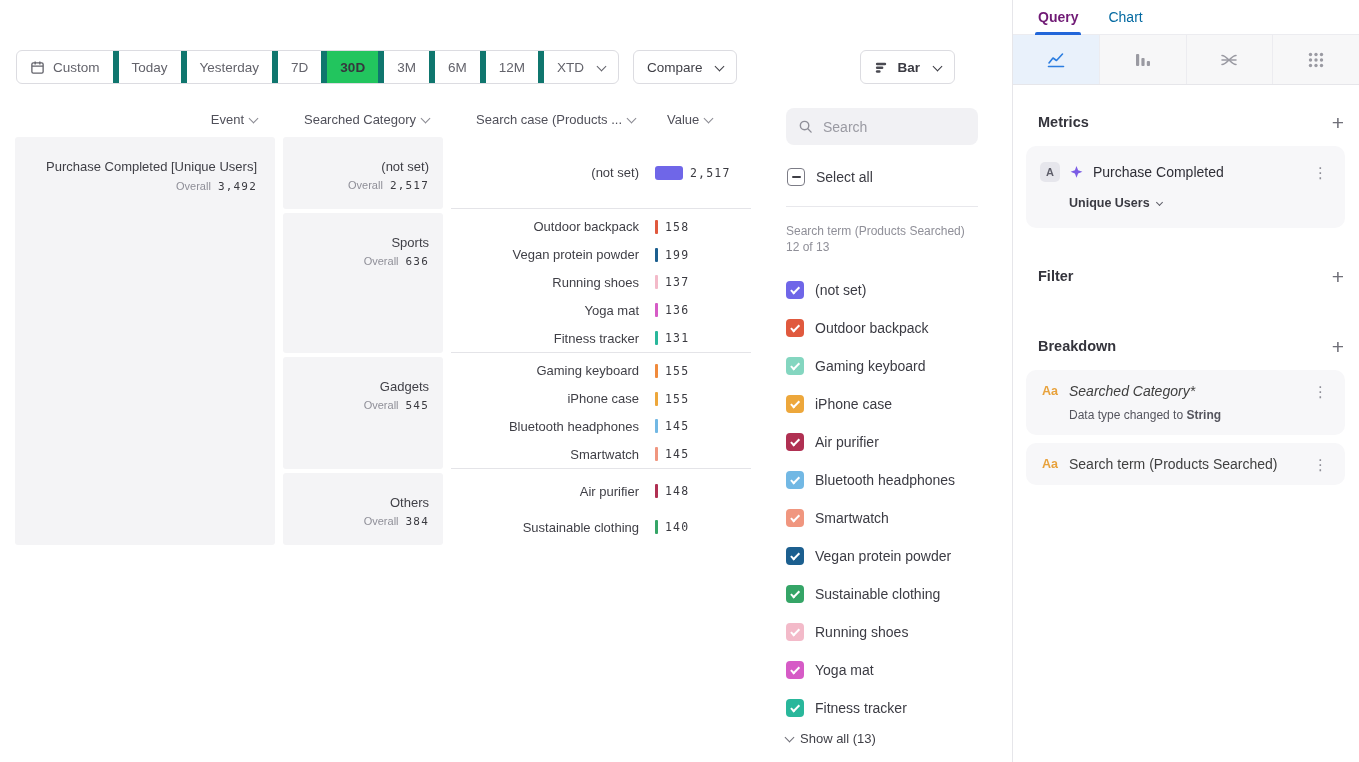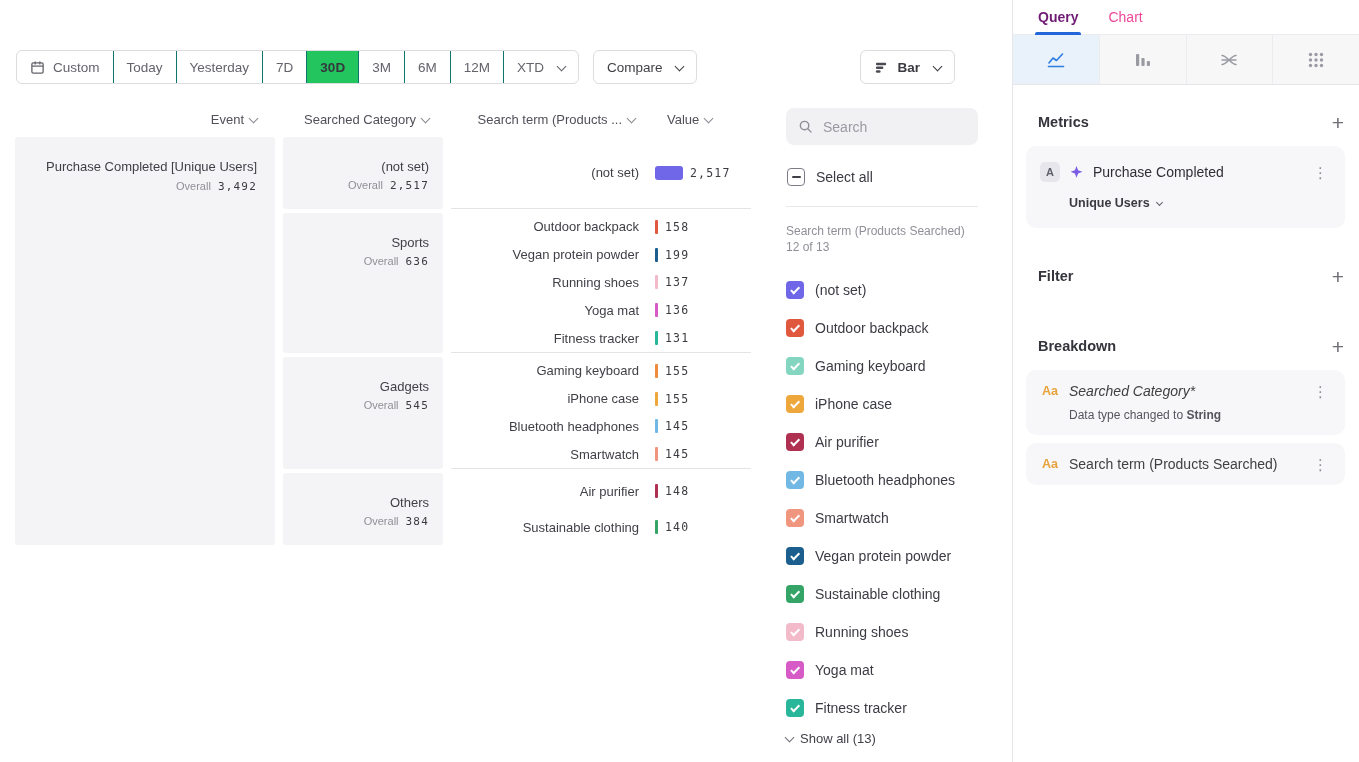--- a/index.html
+++ b/index.html
@@ -18,21 +18,21 @@
   .chev { width:7px; height:7px; border-right:1.5px solid currentColor; border-bottom:1.5px solid currentColor;
           transform:rotate(45deg); display:inline-block; margin:0 0 2px 6px; flex:0 0 auto; }
   .chev.sm { width:5px; height:5px; }
   .kebab { color:#8f8f98; font-size:15px; line-height:1; padding:0 3px; cursor:pointer; }
   .plus { font-size:21px; font-weight:300; color:#6f6f78; line-height:1; cursor:pointer; }
 
   
   .toolbar { position:absolute; top:50px; left:16px; right:57px; height:34px; display:flex; align-items:center; }
   .seg { display:flex; border:1px solid #dcdce1; border-radius:6px; height:34px; overflow:hidden; background:#fff; }
   .seg-btn { padding:0 13px; display:flex; align-items:center; gap:8px; font-size:13.5px; color:#63636b;
-             border-right:1px solid #0f766e; cursor:pointer; white-space:nowrap; }
+             border-right:6px solid #0f766e; cursor:pointer; white-space:nowrap; }
   .seg-btn:last-child { border-right:none; }
   .seg-btn.selected { background:#22c55e; color:#36363d; font-weight:600; }
   .seg-btn .icn { display:flex; color:#63636b; }
   .btn { border:1px solid #dcdce1; border-radius:6px; height:34px; padding:0 13px; display:flex; align-items:center;
          gap:8px; font-size:13.5px; color:#3f3f46; background:#fff; cursor:pointer; white-space:nowrap; }
   .compare { margin-left:14px; }
   .bar-btn { margin-left:auto; font-weight:600; color:#3a3a42; }
   .bar-btn .icn { display:flex; color:#4a4a52; }
 
   
@@ -84,21 +84,21 @@
   .cbox { width:18px; height:18px; border-radius:4px; flex:0 0 auto; display:flex; align-items:center;
           justify-content:center; cursor:pointer; }
   .check { width:9px; height:5px; border-left:2px solid #fff; border-bottom:2px solid #fff;
            transform:rotate(-45deg) translate(0.5px,-1px); display:block; }
   .show-all { display:flex; align-items:center; gap:7px; font-size:13px; font-weight:500; color:#3f3f46;
               margin-top:4px; cursor:pointer; }
   .show-all .chev { margin:0 0 3px 0; color:#6f6f78; }
 
   
   .qtabs { height:35px; display:flex; align-items:stretch; padding-left:25px; gap:30px; border-bottom:1px solid #ececf0; }
-  .qtab { font-size:14px; color:#ec4899; font-weight:500; display:flex; align-items:center; position:relative; cursor:pointer; }
+  .qtab { font-size:14px; color:#0369a1; font-weight:500; display:flex; align-items:center; position:relative; cursor:pointer; }
   .qtab.active { color:#701a75; font-weight:600; }
   .qtab.active::after { content:""; position:absolute; left:-3px; right:-3px; bottom:-1px; height:3px;
                         background:#2266d9; border-radius:2px 2px 0 0; }
   .icon-tabs { display:flex; height:50px; border-bottom:1px solid #e6e6ea; }
   .icon-tab { flex:1; display:flex; align-items:center; justify-content:center; background:#f7f7f8;
               border-right:1px solid #ececf0; color:#9a9aa2; cursor:pointer; }
   .icon-tab:last-child { border-right:none; }
   .icon-tab.active { background:#e9f1fb; color:#2b7de0; }
 
   .qbody { padding:27px 14px 0 13px; }
@@ -191,21 +191,21 @@
       <div class="thead">
         <div class="th th-event">
           <span>Event</span>
           <span class="chev"></span>
         </div>
         <div class="th th-cat">
           <span>Searched Category</span>
           <span class="chev"></span>
         </div>
         <div class="th th-term">
-          <span>Search term (Products ...</span>
+          <span>Search case (Products ...</span>
           <span class="chev"></span>
         </div>
         <div class="th th-value">
           <span>Value</span>
           <span class="chev"></span>
         </div>
       </div>
       <div class="tbody">
         <div class="event-cell">
           <div class="event-name">Purchase Completed [Unique Users]</div>

